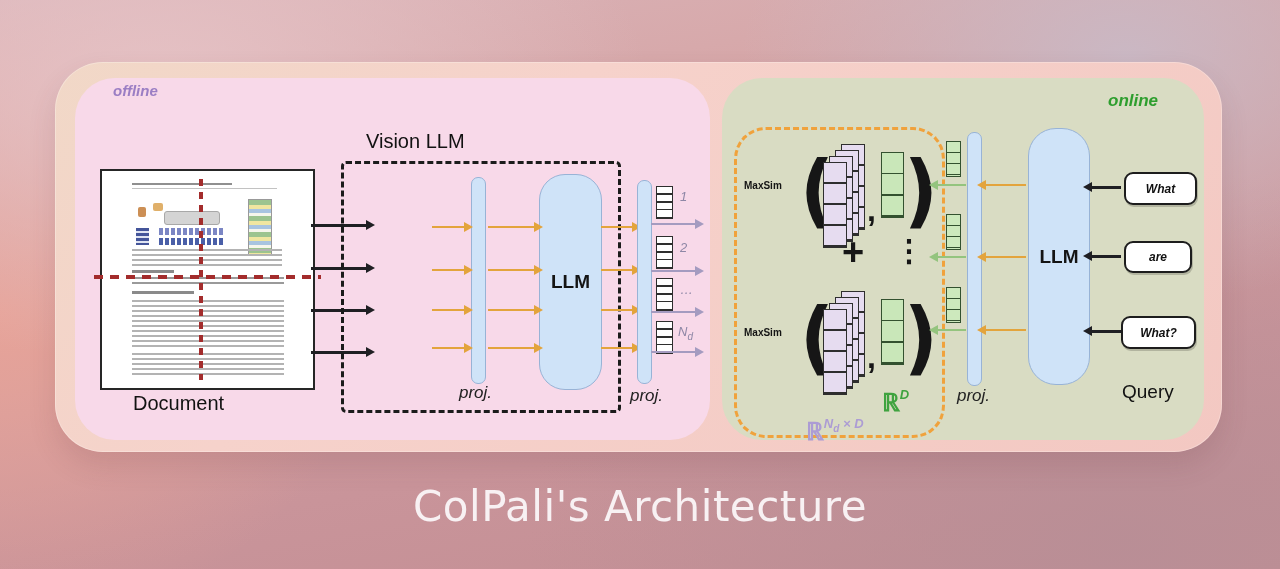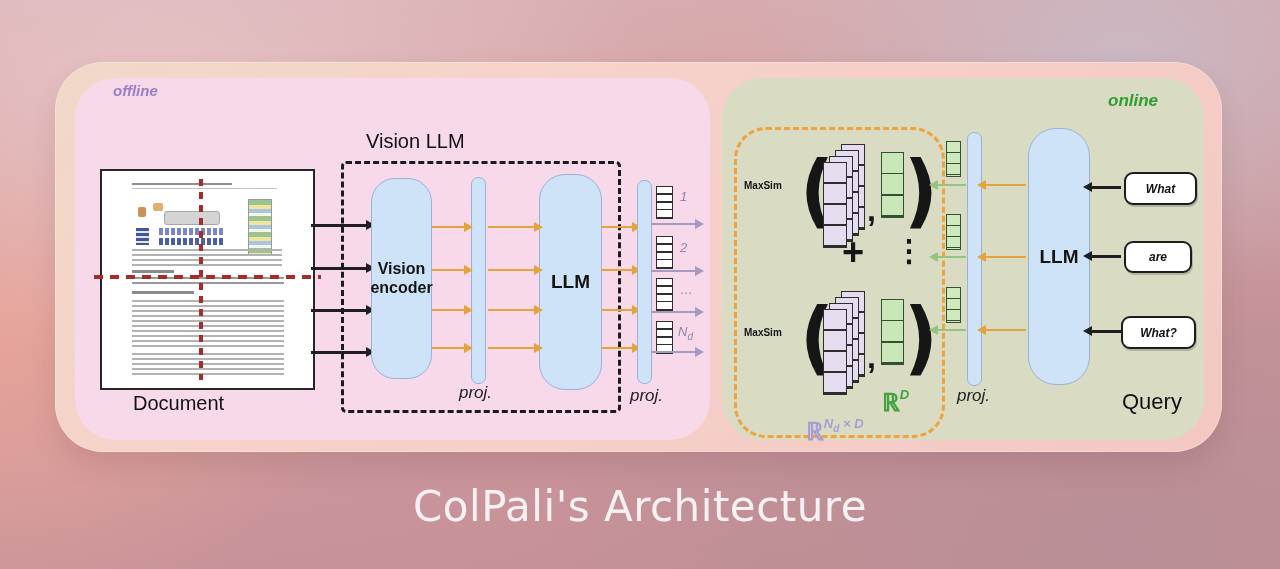--- a/index.html
+++ b/index.html
@@ -18,21 +18,21 @@
   .outer-card{left:55px;top:62px;width:1167px;height:390px;border-radius:48px;
     background:linear-gradient(135deg,#f1d8c7 0%,#f6d2cb 35%,#f3c8c2 100%);
     box-shadow:0 14px 28px rgba(100,50,55,.14), inset 0 0 0 1px rgba(255,255,255,.25);}
   .panel-offline{left:75px;top:78px;width:635px;height:362px;border-radius:40px;background:var(--pink-panel,#f8d9e9);}
   .panel-online{left:722px;top:78px;width:482px;height:362px;border-radius:40px;background:var(--sage-panel,#d9dcc3);}
   
   .badge-offline{left:113px;top:82px;font-size:15px;font-weight:700;font-style:italic;color:var(--offline-purple,#9b7ec4);}
   .badge-online{left:1108px;top:91px;font-size:17px;font-weight:700;font-style:italic;color:var(--online-green,#2e9e2e);}
   .h-visionllm{left:366px;top:130px;font-size:20px;font-weight:400;color:#121212;}
   .lbl-doc{left:133px;top:392px;font-size:20px;color:#121212;}
-  .lbl-query{left:1122px;top:389px;font-size:22px;color:#121212;}
+  .lbl-query{left:1122px;top:381px;font-size:19px;color:#121212;}
   .proj{font-size:17px;font-style:italic;color:#222;}
   .sim-title{left:740px;top:93px;font-size:20px;font-weight:700;color:var(--orange-title,#f2920f);display:flex;align-items:center;gap:6px;}
   .maxsim{font-size:10px;font-weight:700;color:#141414;}
   .paren{font-family:"DejaVu Sans",sans-serif;font-weight:700;font-size:74px;line-height:1;color:#161616;transform:scaleY(1.08);transform-origin:top;}
   .comma{font-size:32px;font-weight:700;color:#161616;}
   .plus{left:842px;top:231px;font-size:38px;font-weight:700;color:#161616;}
   .vdots{left:894px;top:233px;font-size:30px;font-weight:700;color:#161616;}
   
   .blue{background:var(--blue-fill,#cfe3f8);border:1.6px solid var(--blue-border,#98b3d6);}
   .round-box{display:flex;align-items:center;justify-content:center;text-align:center;font-weight:700;color:#141414;}
@@ -119,21 +119,20 @@
   </div>
   <div class="abs lbl-doc">Document</div>
 
   <div class="ar r thick" style="left:311px;top:224px;width:57px;color:#1f1f23;"></div>
   <div class="ar r thick" style="left:311px;top:267px;width:57px;color:#1f1f23;"></div>
   <div class="ar r thick" style="left:311px;top:309px;width:57px;color:#1f1f23;"></div>
   <div class="ar r thick" style="left:311px;top:351px;width:57px;color:#1f1f23;"></div>
 
   <div class="abs dash-black"></div>
 
-  <div class="abs blue round-box enc">Vision encoder</div>
   <div class="abs blue bar" style="left:471px;top:177px;width:13px;height:205px;"></div>
   <div class="abs blue round-box llm-l">LLM</div>
   <div class="abs proj" style="left:459px;top:383px;">proj.</div>
 
   <div class="ar r" style="left:432px;top:226px;width:34px;color:var(--arrow-orange,#e3a43c);"></div>
   <div class="ar r" style="left:432px;top:269px;width:34px;color:var(--arrow-orange,#e3a43c);"></div>
   <div class="ar r" style="left:432px;top:309px;width:34px;color:var(--arrow-orange,#e3a43c);"></div>
   <div class="ar r" style="left:432px;top:347px;width:34px;color:var(--arrow-orange,#e3a43c);"></div>
   <div class="ar r" style="left:488px;top:226px;width:48px;color:var(--arrow-orange,#e3a43c);"></div>
   <div class="ar r" style="left:488px;top:269px;width:48px;color:var(--arrow-orange,#e3a43c);"></div>

